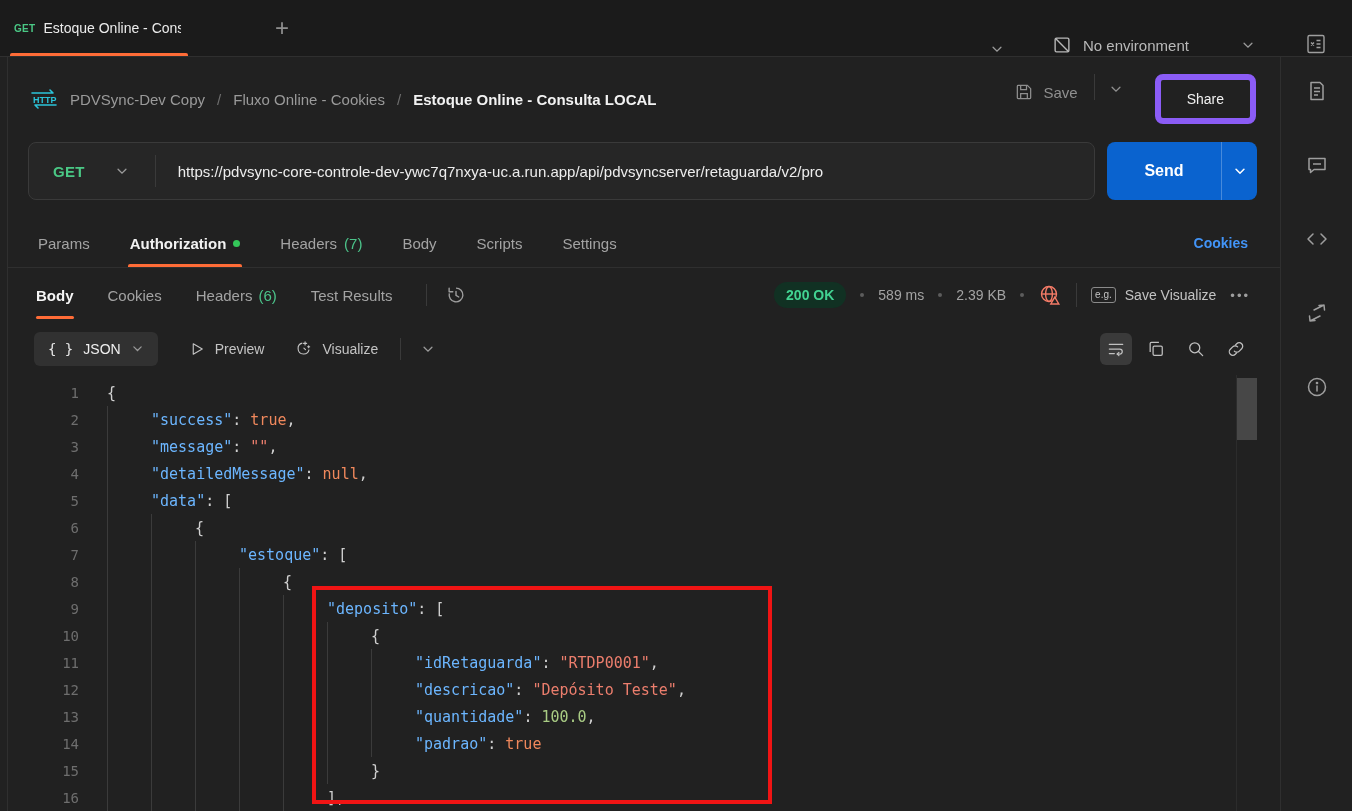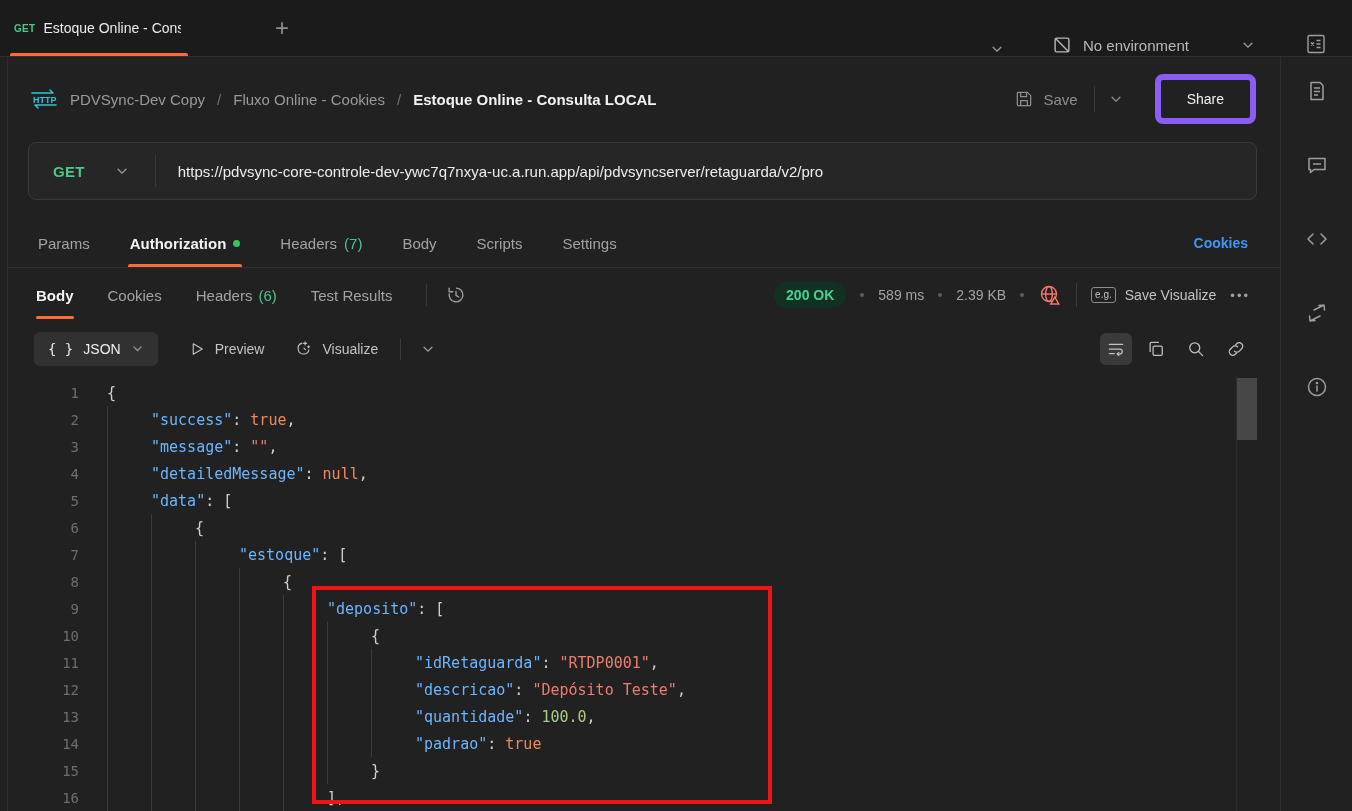--- a/index.html
+++ b/index.html
@@ -34,21 +34,21 @@
   .main{flex:1;min-width:0;display:flex;flex-direction:column;position:relative;}
   .rsidebar{width:72px;flex:none;border-left:1px solid var(--border);display:flex;flex-direction:column;align-items:center;padding-top:22px;gap:50px;color:var(--icon);}
   .rsb-icon{cursor:pointer;display:flex;}
 
   
   .crumbrow{height:84px;flex:none;display:flex;align-items:center;padding:0 24px 0 20px;}
   .crumb{display:flex;align-items:center;gap:10px;font-size:15px;color:#9a9a9a;min-width:0;}
   .crumb .sep{color:#6f6f6f;padding:0 2px;}
   .crumb .leaf{color:#f2f2f2;font-weight:700;}
   .crumb-item{cursor:pointer;white-space:nowrap;}
-  .crumbrow-right{margin-left:auto;display:flex;align-items:center;}
+  .crumbrow-right{margin-left:auto;display:flex;align-items:flex-start;}
   .savebtn{display:flex;align-items:center;gap:9px;color:#8f8f8f;font-size:15px;padding:8px 12px;cursor:pointer;}
   .save-split-sep{width:1px;height:26px;background:var(--border-lt);margin:0 4px;}
   .save-chev{color:#8f8f8f;padding:8px 10px;cursor:pointer;display:flex;}
   .sharebtn{margin-left:22px;border:6px solid #8b5cf6;border-radius:8px;background:transparent;color:#f0f0f0;font-size:14px;padding:11px 26px;cursor:pointer;font-family:Liberation Sans, sans-serif;}
 
   
   .urlrow{height:78px;flex:none;display:flex;align-items:center;padding:0 23px 18px 20px;gap:12px;}
   .urlbox{flex:1;height:58px;background:#262626;border:1px solid #3a3a3a;border-radius:8px;display:flex;align-items:center;min-width:0;}
   .method-select{display:flex;align-items:center;gap:30px;padding:0 26px 0 24px;cursor:pointer;flex:none;}
   .method-label{color:var(--method-green);font-weight:700;font-size:15px;letter-spacing:.3px;}
@@ -202,20 +202,28 @@
           <div class="method-select">
             <span class="method-label">GET</span>
             <span class="chev">
               <svg width="14" height="14" viewBox="0 0 16 16">
                   <path d="M3.5 6l4.5 4.5L12.5 6" fill="none" stroke="currentColor" stroke-width="1.5" stroke-linecap="round"></path>
                 </svg>
             </span>
           </div>
           <div class="url-sep"></div>
           <div class="url-text">https://pdvsync-core-controle-dev-ywc7q7nxya-uc.a.run.app/api/pdvsyncserver/retaguarda/v2/pro</div>
+        </div>
+        <div class="sendbtn">
+          <div class="send-main">Send</div>
+          <div class="send-chev">
+            <svg width="14" height="14" viewBox="0 0 16 16">
+                <path d="M3.5 6l4.5 4.5L12.5 6" fill="none" stroke="currentColor" stroke-width="1.8" stroke-linecap="round"></path>
+              </svg>
+          </div>
         </div>
       </div>
 
       <div class="reqtabs">
         <div class="rtab">
             <span>Params</span>
           </div>
         <div class="rtab active">
           <span>Authorization</span>
           <span class="dot"></span>

